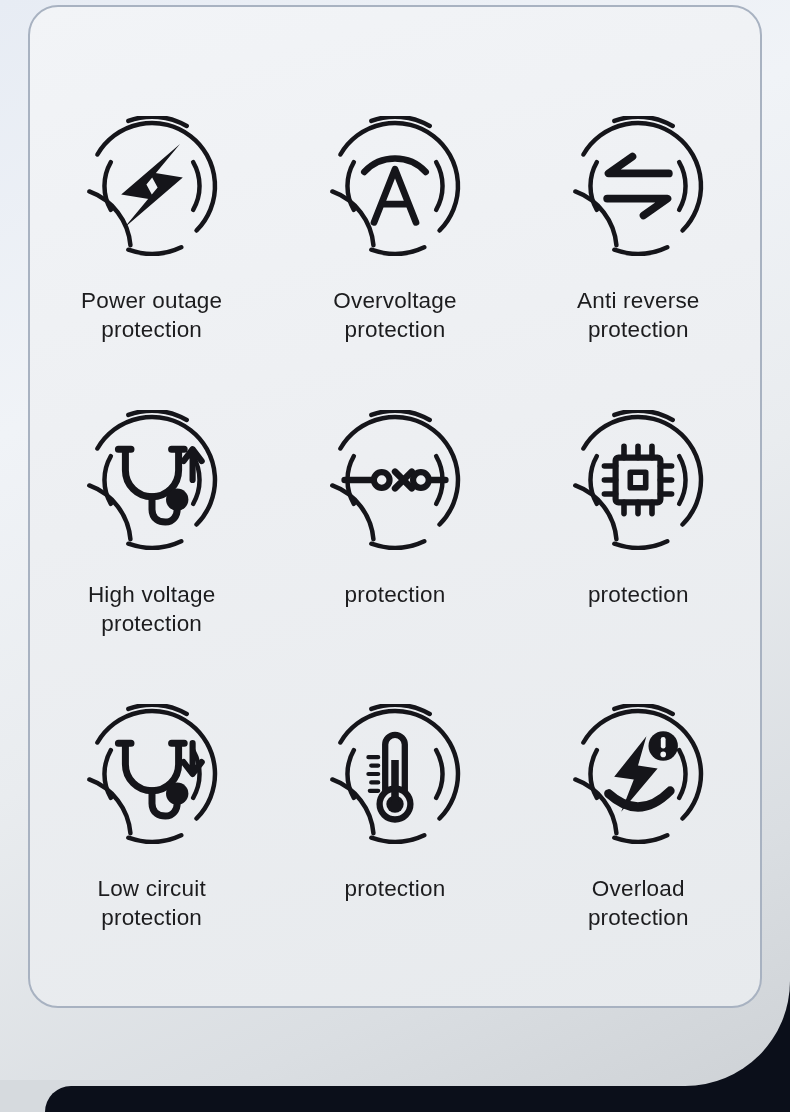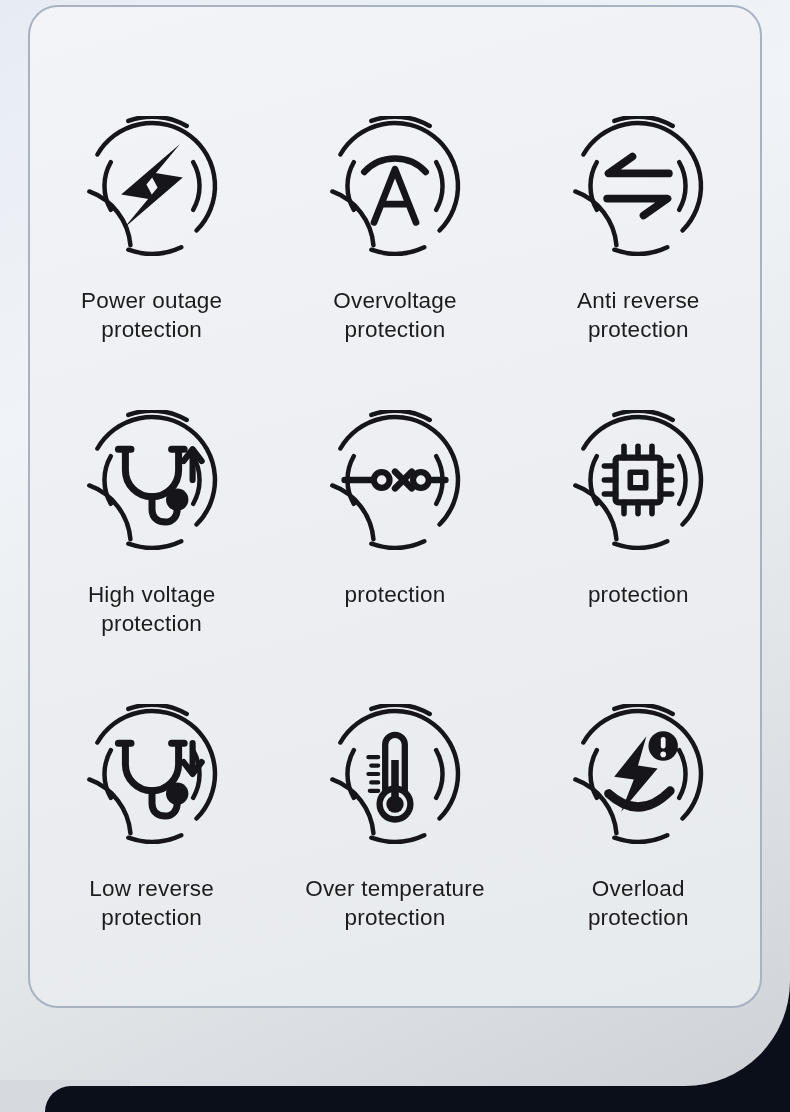--- a/index.html
+++ b/index.html
@@ -185,38 +185,37 @@
       <div class="icon-wrap">
         <svg viewBox="0 0 100 100">
           <use href="#ring"></use>
           <path class="glyph" stroke-width="5" d="M26,28 h9 M31,28 v15 a19,19 0 0 0 38,0 v-15 M64,28 h9"></path>
           <path class="glyph" stroke-width="5" d="M50,62 v9 c0,7 5.5,9 9.5,9 c6,0 8.5,-5 8.5,-9"></path>
           <circle class="gfill" cx="68" cy="64" r="8"></circle>
           <path class="glyph" stroke-width="4.4" d="M79,28 V48 M72.5,41.5 L79,50 L85.5,41.5"></path>
         </svg>
       </div>
       <div class="label">
-        <span class="l1">Low reverse</span>
+        <span class="l1">Low circuit</span>
         <span class="l2">protection</span>
       </div>
     </div>
 
     <div class="cell">
       <div class="icon-wrap">
         <svg viewBox="0 0 100 100">
           <use href="#ring"></use>
           <path class="glyph" stroke-width="4.5" d="M43,62.5 V29 a7,7 0 0 1 14,0 V62.5"></path>
           <circle class="glyph" stroke-width="4.5" cx="50" cy="71.5" r="11"></circle>
           <circle class="gfill" cx="50" cy="71.5" r="6.2"></circle>
           <path class="gfill" d="M47.3,40 h5.4 v30 h-5.4 Z"></path>
           <path class="glyph" stroke-width="3" d="M31,38 H38 M33,44 H38 M31,50 H38 M33,56 H38 M32,62 H38"></path>
         </svg>
       </div>
       <div class="label">
-        <span class="l1">Over temperature</span>
         <span class="l2">protection</span>
       </div>
     </div>
 
     <div class="cell">
       <div class="icon-wrap">
         <svg viewBox="0 0 100 100">
           <use href="#ring"></use>
           <path class="gfill" d="M56,23 L33,52 L47,54 L38,77 L64,46 L50,44 Z"></path>
           <circle class="gfill" cx="68" cy="30" r="10.5"></circle>

